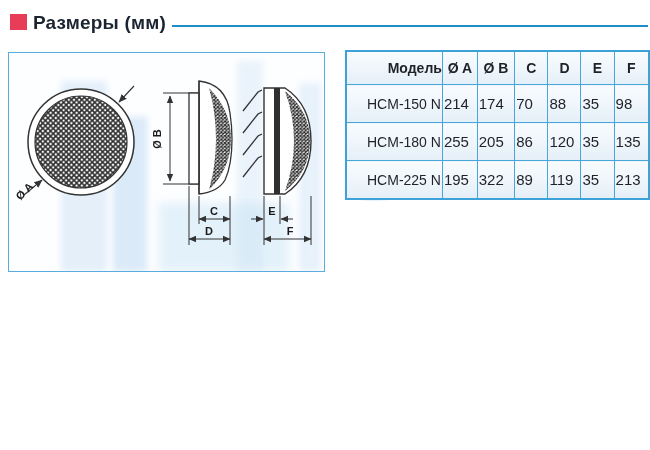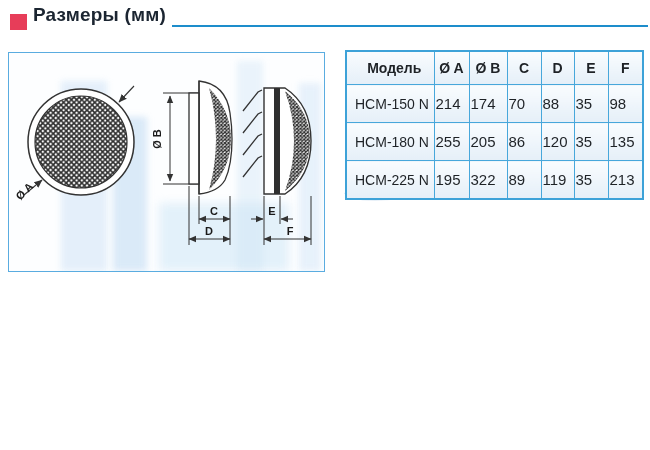--- a/index.html
+++ b/index.html
@@ -4,21 +4,21 @@
 <style>
   html,body{margin:0;padding:0;}
   body{
     width:650px;height:450px;position:relative;overflow:hidden;
     background:#ffffff;
     font-family:"Liberation Sans", sans-serif;
     color:#1e2226;
   }
   
   .hdr-bullet{position:absolute;left:10px;top:14px;width:17px;height:16px;background:#e73d59;}
-  .hdr-title{position:absolute;left:33px;top:4px;font-size:19px;font-weight:bold;color:#1b2531;letter-spacing:.2px;white-space:nowrap;}
+  .hdr-title{position:absolute;left:33px;top:12px;font-size:19px;font-weight:bold;color:#1b2531;letter-spacing:.2px;white-space:nowrap;}
   .hdr-rule{position:absolute;left:172px;top:25px;width:476px;height:2px;background:#1d8dcb;}
 
   
   .panel{position:absolute;left:8px;top:52px;width:315px;height:218px;border:1px solid #5aace0;background:#fdfeff;overflow:hidden;}
   .panel svg{position:absolute;left:0;top:0;z-index:2;}
   .wm{position:absolute;z-index:1;}
   .wm1{left:52px;top:28px;width:46px;height:190px;background:rgba(197,221,243,.45);filter:blur(3px);}
   .wm2{left:104px;top:64px;width:34px;height:154px;background:rgba(189,216,242,.55);filter:blur(3px);}
   .wm3{left:150px;top:150px;width:130px;height:68px;background:rgba(214,233,248,.65);filter:blur(5px);}
   .wm4{left:228px;top:8px;width:26px;height:210px;background:rgba(205,227,246,.4);filter:blur(3px);}
@@ -31,23 +31,23 @@
     position:absolute;left:345px;top:50px;
     border-collapse:collapse;table-layout:fixed;
     border:2px solid #3da2d8;
   }
   .spec-table th,.spec-table td{
     border:1px solid #47a7db;
     background:linear-gradient(180deg,#f9fcfe 0%,#e5eff8 100%);
     color:#1e2226;overflow:hidden;white-space:nowrap;
   }
   .spec-table th{font-size:14px;font-weight:bold;height:32px;text-align:center;padding:0;}
-  .spec-table th.model-col{text-align:center;padding-left:8px;}
+  .spec-table th.model-col{text-align:right;padding-left:8px;}
   .spec-table td{height:35px;font-size:14px;}
-  .spec-table td.model{text-align:left;padding-left:8px;}
+  .spec-table td.model{text-align:left;padding-left:20px;}
   .spec-table td.num{padding-right:6px;font-size:15px;}
 
   
   .tbl-wm{position:absolute;left:341px;top:176px;z-index:0;}
 </style>
 </head>
 <body>
 
 <div class="hdr-bullet"></div>
 <div class="hdr-title">Размеры (мм)</div>

